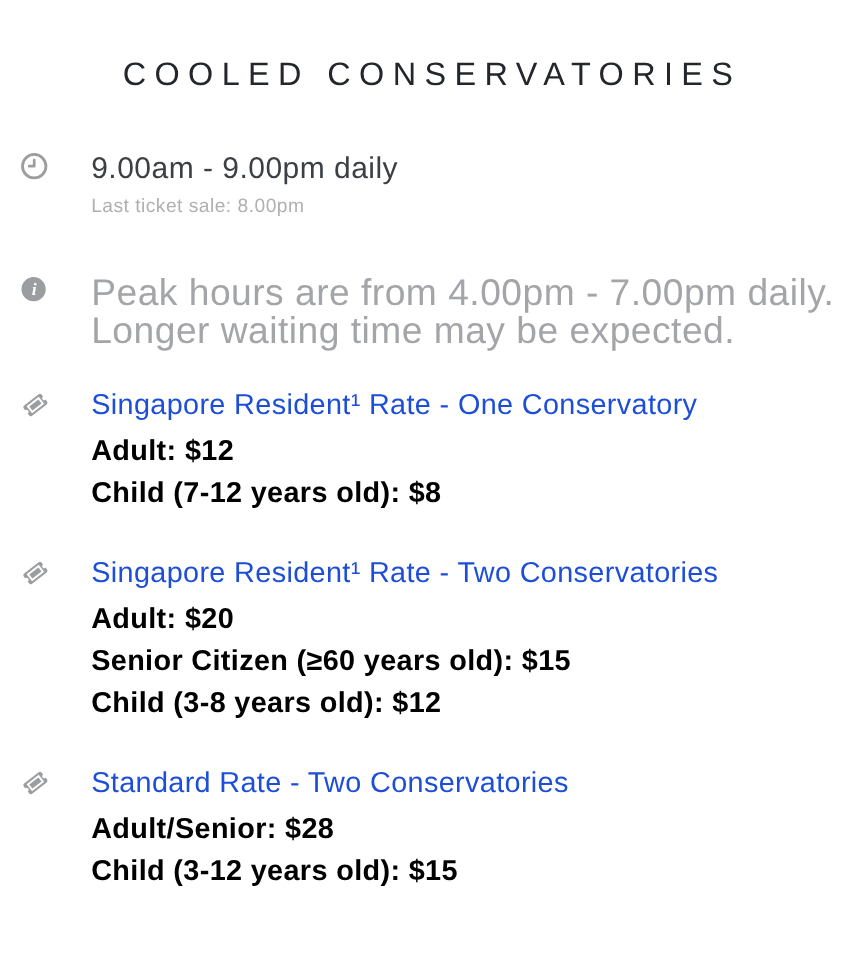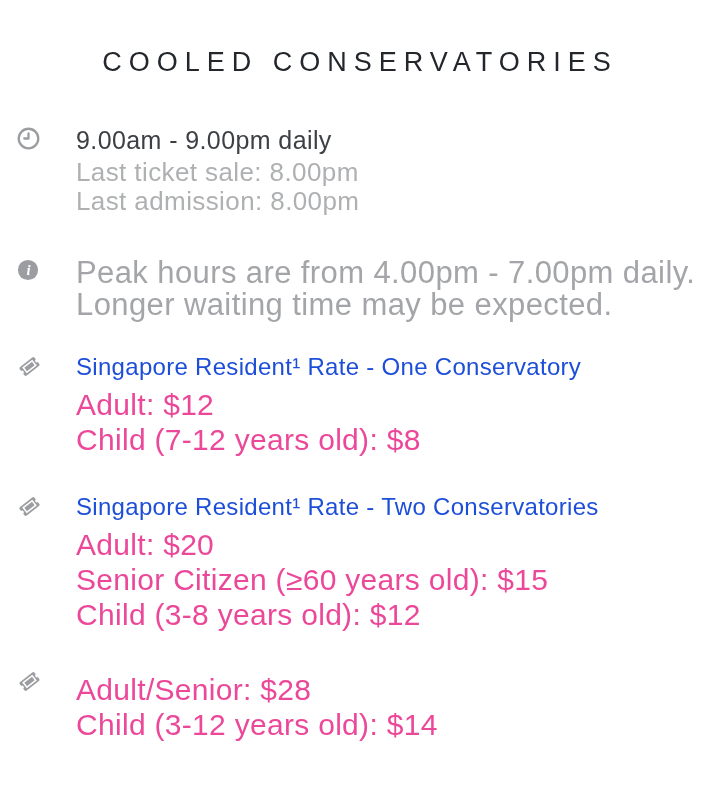--- a/index.html
+++ b/index.html
@@ -46,21 +46,21 @@
   .row-rate2   { margin-top: 35px; }
   .row-rate3   { margin-top: 35px; }
 
   .hours-main {
     font-size: 25px;
     line-height: 30px;
     letter-spacing: 0.4px;
     color: #3c4045;
   }
   .hours-sub {
-    font-size: 26px;
+    font-size: 16px;
     line-height: 29px;
     letter-spacing: 0.4px;
     color: #aeb0b2;
   }
   .hours-sub.first { margin-top: 3px; }
 
   .notice-line {
     font-size: 31px;
     line-height: 32px;
     letter-spacing: 0.4px;
@@ -68,45 +68,45 @@
   }
 
   .rate-heading {
     font-size: 24px;
     line-height: 30px;
     letter-spacing: 0.3px;
     color: #1d4ed8;
   }
   .rate-lines { margin-top: 5px; }
   .rate-line {
-    font-size: 30px;
+    font-size: 24px;
     line-height: 35px;
     letter-spacing: 0.3px;
-    color: #ec4899;
+    color: #000000;
+    font-weight: bold;
   }
   .svg-icon { display: block; }
 </style>
 </head>
 <body>
 
 <div class="page">
 
   <h1 class="page-title">COOLED CONSERVATORIES</h1>
 
   <section class="row row-hours">
     <span class="icon-col">
       <svg class="svg-icon" width="23" height="23" viewBox="0 0 24 24">
         <circle cx="12" cy="12" r="10.2" fill="none" stroke="#9b9da0" stroke-width="2.4"></circle>
         <path d="M12 6.8 L12 12 L7.6 12" fill="none" stroke="#9b9da0" stroke-width="2.4" stroke-linecap="round" stroke-linejoin="round"></path>
       </svg>
     </span>
     <div class="content">
       <div class="hours-main">9.00am - 9.00pm daily</div>
       <div class="hours-sub first">Last ticket sale: 8.00pm</div>
-      <div class="hours-sub">Last admission: 8.00pm</div>
     </div>
   </section>
 
   <section class="row row-notice">
     <span class="icon-col">
       <svg class="svg-icon" width="22" height="22" viewBox="0 0 24 24">
         <circle cx="12" cy="12" r="11" fill="#9b9da0"></circle>
         <text x="12.5" y="17.5" text-anchor="middle" font-size="16" font-style="italic" font-weight="bold" font-family="'Liberation Serif','DejaVu Serif',serif" fill="#ffffff">i</text>
       </svg>
     </span>
@@ -162,20 +162,21 @@
       <svg class="svg-icon" width="25" height="25" viewBox="0 0 24 24">
         <g transform="rotate(-38 12 12)">
           <rect x="3" y="6.8" width="18" height="10.4" rx="1.6" fill="#9b9da0"></rect>
           <rect x="6.6" y="9.2" width="10.8" height="5.6" fill="none" stroke="#ffffff" stroke-width="1.5"></rect>
           <circle cx="3" cy="12" r="1.7" fill="#ffffff"></circle>
           <circle cx="21" cy="12" r="1.7" fill="#ffffff"></circle>
         </g>
       </svg>
     </span>
     <div class="content">
+      <div class="rate-heading">Standard Rate - Two Conservatories</div>
       <div class="rate-lines">
         <div class="rate-line">Adult/Senior: $28</div>
-        <div class="rate-line">Child (3-12 years old): $14</div>
+        <div class="rate-line">Child (3-12 years old): $15</div>
       </div>
     </div>
   </section>
 
 </div>
 
 </body></html>

